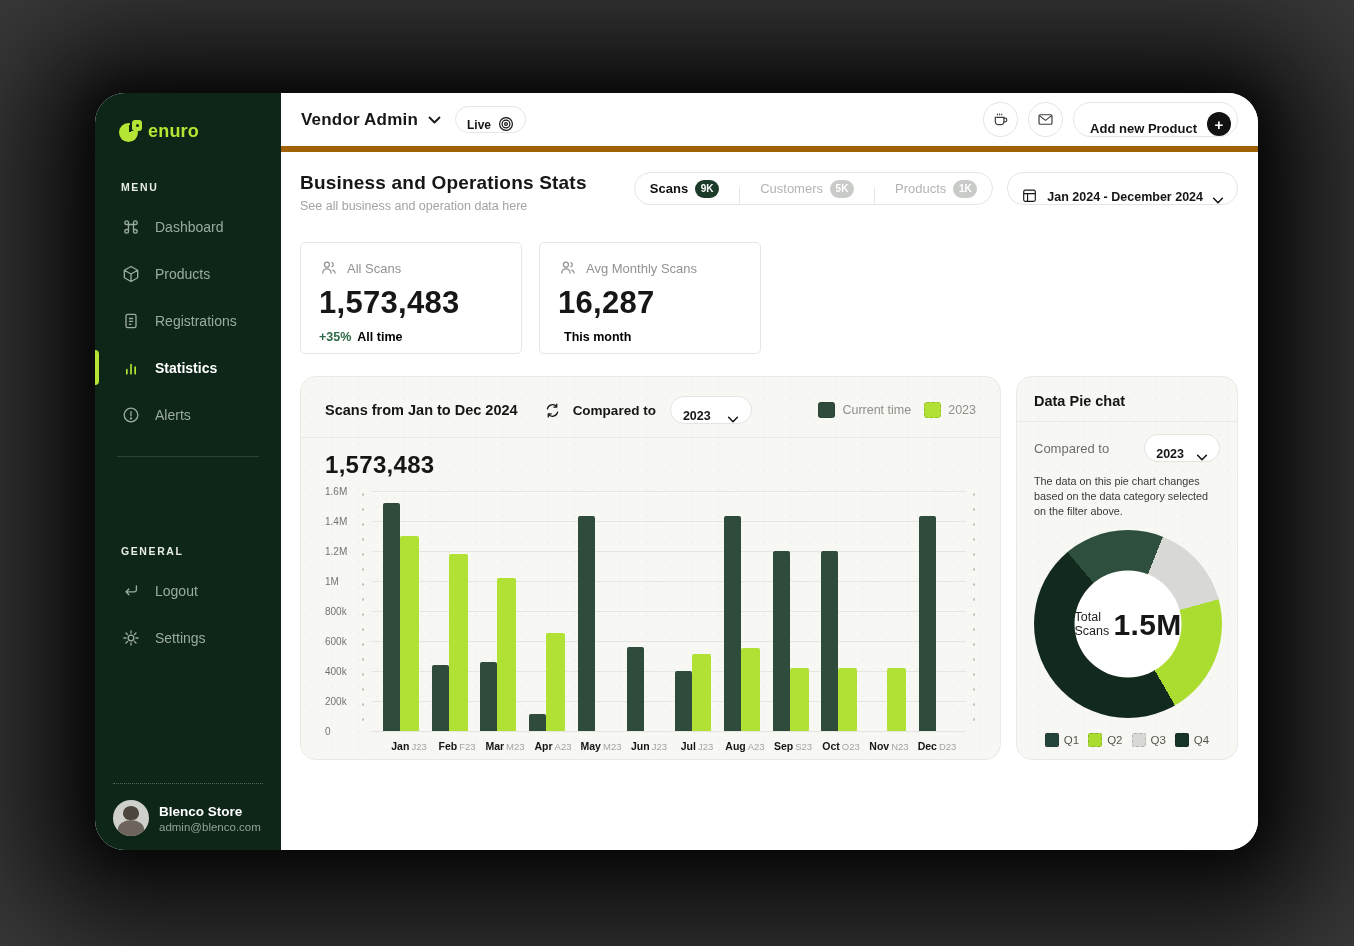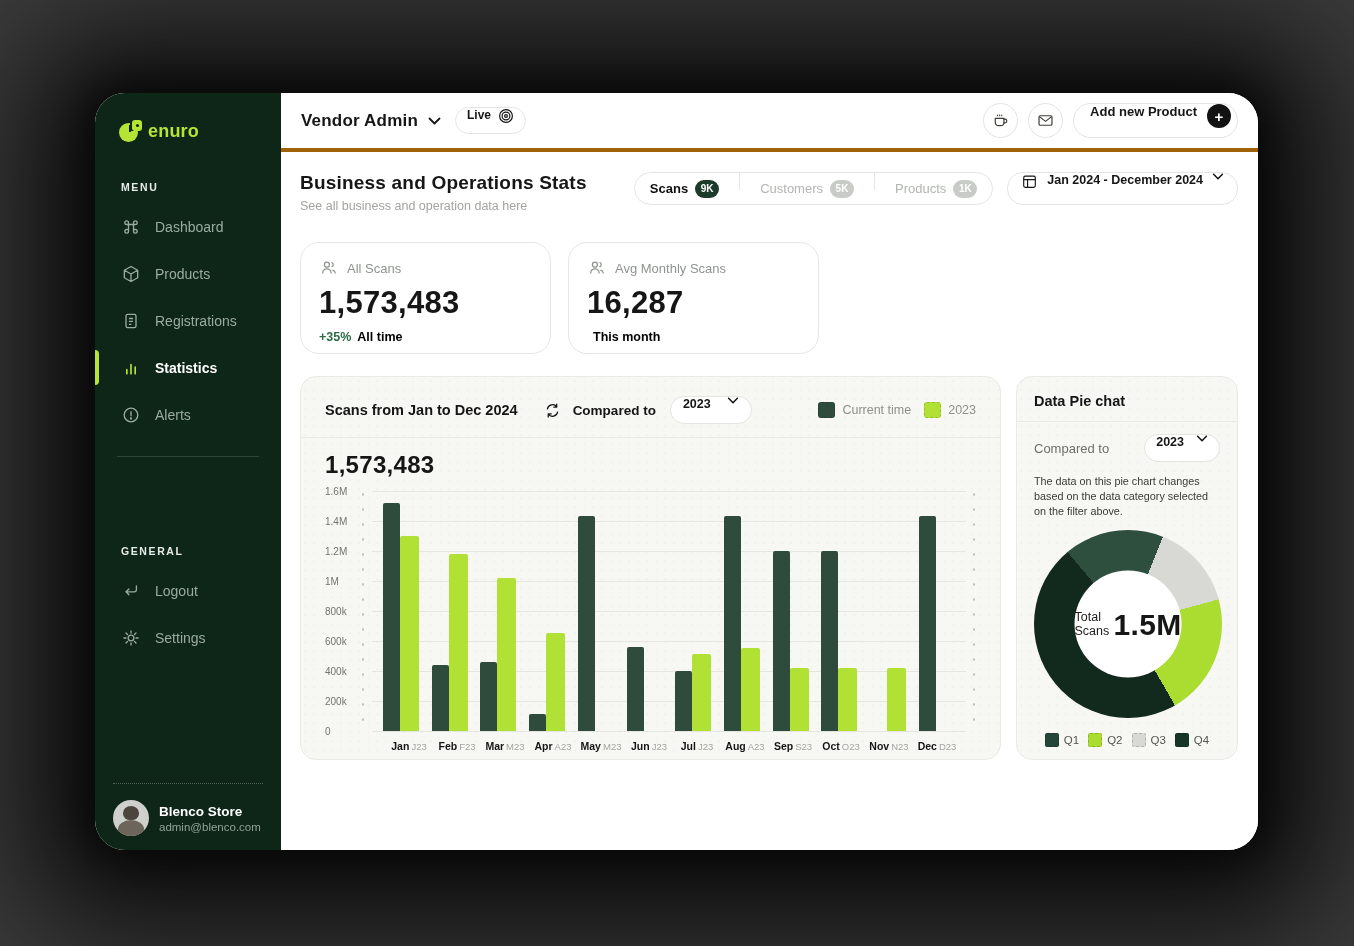--- a/index.html
+++ b/index.html
@@ -62,26 +62,26 @@
     width:36px; height:36px; border-radius:50%; background:#cfcfcb; position:relative; overflow:hidden; flex:0 0 36px;
   }
   .avatar::before{ content:""; position:absolute; left:10px; top:6px; width:16px; height:14px; border-radius:50% 50% 45% 45%; background:#4c453e; }
   .avatar::after{ content:""; position:absolute; left:5px; top:20px; width:26px; height:18px; border-radius:50% 50% 0 0; background:#6d655c; }
   .profile-name{ color:#ffffff; font-size:13.5px; font-weight:700; }
   .profile-email{ color:#93a296; font-size:11.5px; margin-top:2px; }
   
   .content{ flex:1; display:flex; flex-direction:column; background:#fff; min-width:0; }
   .topbar{
     height:59px; flex:0 0 59px; display:flex; align-items:center;
-    padding:12px 20px; border-bottom:4px solid #a16207;
+    padding:12px 20px; border-bottom:6px solid #a16207;
   }
   .vendor{ display:flex; align-items:center; gap:10px; cursor:pointer; }
   .vendor-title{ font-size:17px; font-weight:700; letter-spacing:.2px; }
   .pill{
-    display:flex; align-items:flex-start; gap:7px; border:1px solid #e4e4e1;
+    display:flex; align-items:flex-end; gap:7px; border:1px solid #e4e4e1;
     border-radius:16px; background:#fff;
   }
   .live-pill{ height:27px; padding:0 11px; margin-left:14px; font-size:12px; font-weight:600; cursor:pointer; }
   .topbar-right{ margin-left:auto; display:flex; align-items:center; gap:10px; }
   .icon-circle{
     width:35px; height:35px; border-radius:50%; border:1px solid #e3e3e0;
     display:flex; align-items:center; justify-content:center; cursor:pointer; background:#fff;
   }
   .add-btn{ height:35px; border-radius:18px; padding:0 6px 0 16px; gap:10px; font-size:13px; font-weight:600; cursor:pointer; }
   .plus-circle{
@@ -100,21 +100,21 @@
   .chip-badge{
     min-width:24px; height:18px; padding:0 5px; border-radius:10px; background:#c8cbc7;
     color:#fff; font-size:10px; font-weight:700; display:flex; align-items:center; justify-content:center;
   }
   .chip.active .chip-badge{ background:#1d3b2b; }
   .chip-sep{ width:1px; height:17px; background:#e6e6e3; }
   .date-pill{ height:33px; padding:0 13px; font-size:12.5px; font-weight:600; cursor:pointer; gap:9px; }
   
   .stat-row{ display:flex; gap:17px; margin-top:29px; }
   .stat-card{
-    width:251px; height:112px; border:1px solid #e6e6e3; border-radius:19px;
+    width:222px; height:112px; border:1px solid #e6e6e3; border-radius:5px;
     padding:15px 18px; background:#fff;
   }
   .stat-head{ display:flex; align-items:center; gap:8px; font-size:13px; color:#8f938f; }
   .stat-value{ font-size:31px; font-weight:700; margin-top:7px; letter-spacing:.3px; }
   .stat-foot{ font-size:12.5px; margin-top:9px; display:flex; gap:6px; }
   .stat-delta{ color:#2d6b47; font-weight:600; }
   .stat-period{ color:#000000; font-weight:700; }
   
   .charts-row{ display:flex; gap:15px; margin-top:22px; }
   .panel{

